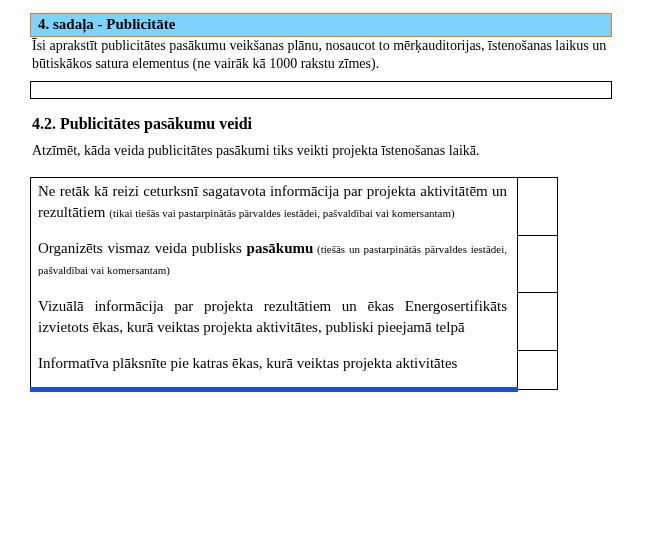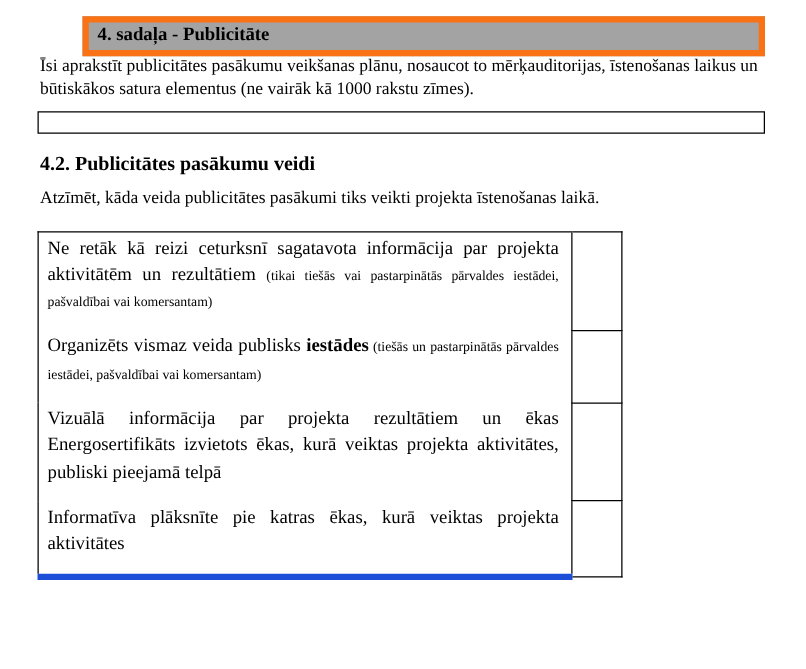--- a/index.html
+++ b/index.html
@@ -11,26 +11,25 @@
     font-family: "Liberation Serif", "DejaVu Serif", serif;
   }
   body {
     width: 645px;
     min-height: 535px;
   }
   .page {
     padding: 13px 33px 10px 30px;
   }
   .section-bar {
-    background: #a3a3a3;
-    border: 5px solid #f97316;
+    background: #7dd3fc;
+    border: 1px solid #f97316;
     font-weight: bold;
     font-size: 15px;
     padding: 2px 7px 3px 7px;
-    margin-left: 36px;
   }
   .sub-heading {
     font-size: 16px;
     font-weight: bold;
     margin: 11px 0 9px 2px;
   }
   .instruction {
     font-size: 14px;
     line-height: 1.3;
     margin: 0 0 8px 2px;
@@ -42,21 +41,21 @@
     border: 1px solid #000;
     border-radius: 0;
     margin: 4px 0 16px 0;
     padding: 0 4px;
     font: 13px "Liberation Serif", "DejaVu Serif", serif;
     outline: none;
     background: #fff;
   }
   .publicity-table {
     border-collapse: collapse;
-    width: 468px;
+    width: 528px;
     margin-top: 16px;
     table-layout: fixed;
   }
   .publicity-table td {
     vertical-align: top;
   }
   .text-cell {
     border-left: 1px solid #000;
     padding: 3px 10px 12px 7px;
     font-size: 15px;
@@ -92,21 +91,21 @@
 
   <p class="instruction">Atzīmēt, kāda veida publicitātes pasākumi tiks veikti projekta īstenošanas laikā.</p>
 
   <table class="publicity-table">
     <tbody>
         <tr>
       <td class="text-cell"><span>Ne retāk kā reizi ceturksnī sagatavota informācija par projekta aktivitātēm un rezultātiem </span><span class="main-bold"></span><span class="note">(tikai tiešās vai pastarpinātās pārvaldes iestādei, pašvaldībai vai komersantam)</span></td>
       <td class="check-cell"></td>
     </tr>
     <tr>
-      <td class="text-cell"><span>Organizēts vismaz veida publisks </span><span class="main-bold">iestādes</span><span class="note"> (tiešās un pastarpinātās pārvaldes iestādei, pašvaldībai vai komersantam)</span></td>
+      <td class="text-cell"><span>Organizēts vismaz veida publisks </span><span class="main-bold">pasākumu</span><span class="note"> (tiešās un pastarpinātās pārvaldes iestādei, pašvaldībai vai komersantam)</span></td>
       <td class="check-cell"></td>
     </tr>
     <tr>
       <td class="text-cell"><span>Vizuālā informācija par projekta rezultātiem un ēkas Energosertifikāts izvietots ēkas, kurā veiktas projekta aktivitātes, publiski pieejamā telpā</span><span class="main-bold"></span><span class="note"></span></td>
       <td class="check-cell"></td>
     </tr>
     <tr>
       <td class="text-cell"><span>Informatīva plāksnīte pie katras ēkas, kurā veiktas projekta aktivitātes</span><span class="main-bold"></span><span class="note"></span></td>
       <td class="check-cell"></td>
     </tr>

